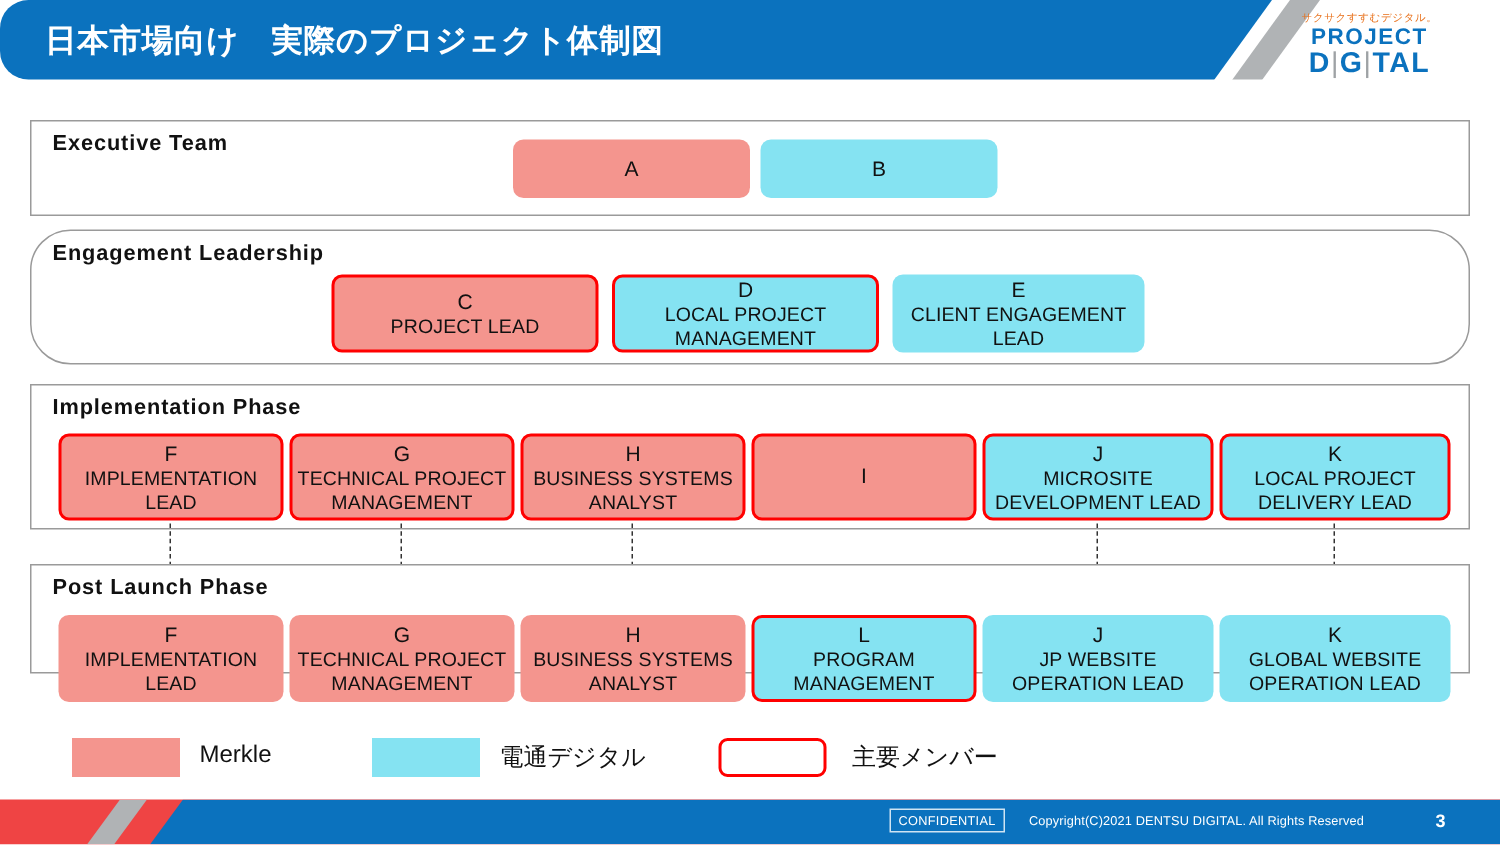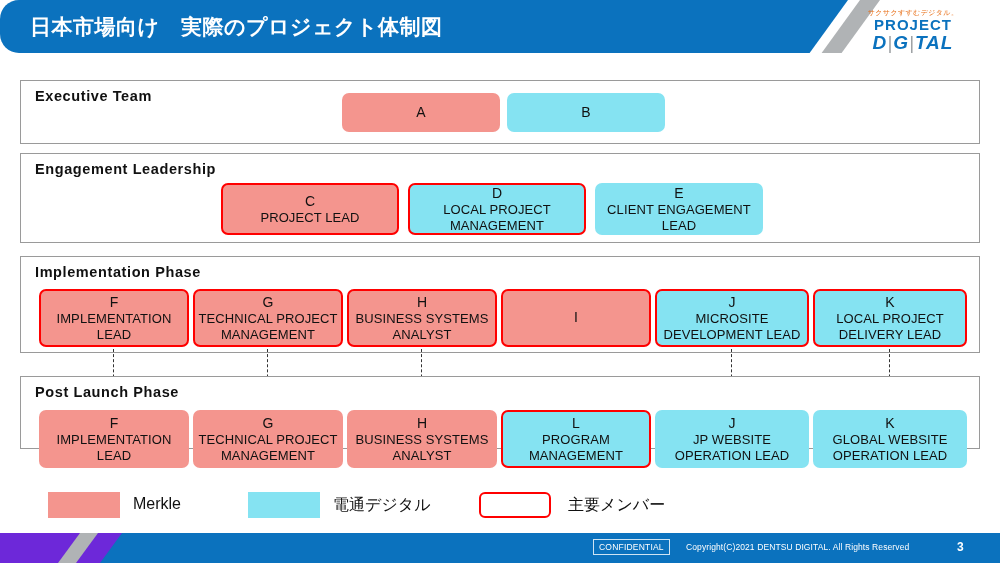--- a/index.html
+++ b/index.html
@@ -17,21 +17,21 @@
   .header-band{position:absolute;left:0;top:0;height:58px;width:848px;background:#0B72BE;
     clip-path:polygon(0 0, 848px 0, 806px 58px, 0 58px);}
   .header-stripe{position:absolute;left:0;top:0;height:58px;width:880px;
     background:#b0b3b5;
     clip-path:polygon(860px 0, 880px 0, 838px 58px, 818px 58px);}
   .header-title{position:absolute;left:30px;top:13px;font-size:21px;font-weight:bold;color:#ffffff;letter-spacing:.5px;}
 
   .logo{position:absolute;right:22px;top:8px;text-align:center;width:130px;}
   .logo-kana{font-size:7px;color:#e8701a;letter-spacing:.4px;line-height:9px;white-space:nowrap;}
   .logo-dentsu{font-size:15px;font-weight:bold;color:#0B72BE;letter-spacing:1px;line-height:16px;}
-  .logo-digital{font-size:19px;font-weight:bold;color:#0B72BE;letter-spacing:1px;line-height:20px;font-style:italic;}
+  .logo-digital{font-size:19px;font-weight:bold;color:#0B72BE;letter-spacing:1px;line-height:20px;}
   .logo-digital .bar{color:#9ea2a5;font-weight:normal;}
 
   
   .panel{position:absolute;border:1px solid #9a9a9a;background:#ffffff;box-sizing:border-box;}
   .panel-title{position:absolute;left:14px;top:7px;font-size:14.5px;font-weight:bold;color:#111;letter-spacing:.6px;white-space:nowrap;}
 
   
   .box{position:absolute;box-sizing:border-box;border-radius:7px;
     display:flex;flex-direction:column;align-items:center;justify-content:center;
     text-align:center;line-height:1.18;}
@@ -47,21 +47,21 @@
 
   
   .legend{position:absolute;left:0;top:485px;width:1000px;height:42px;}
   .sw{position:absolute;width:72px;height:26px;top:7px;}
   .sw.pink{background:#F4958E;}
   .sw.cyan{background:#85E3F2;}
   .sw.outline{background:#ffffff;border:2.5px solid #FF0000;border-radius:6px;box-sizing:border-box;}
   .lg-label{position:absolute;top:10px;font-size:16px;color:#111;white-space:nowrap;}
 
   
-  .footer{position:absolute;left:0;top:533px;width:1000px;height:30px;overflow:hidden;background:#6d28d9;}
+  .footer{position:absolute;left:0;top:533px;width:1000px;height:30px;overflow:hidden;background:#ef4444;}
   .footer-band{position:absolute;right:0;top:0;height:30px;width:900px;background:#0B72BE;
     clip-path:polygon(22px 0, 900px 0, 900px 30px, 0 30px);}
   .footer-stripe{position:absolute;left:0;top:0;height:30px;width:130px;background:#b0b3b5;
     clip-path:polygon(80px 0, 98px 0, 76px 30px, 58px 30px);}
   .conf{position:absolute;left:593px;top:6px;border:1px solid #cfe4f3;color:#ffffff;font-size:8.5px;padding:2px 5px;letter-spacing:.2px;}
   .copy{position:absolute;left:686px;top:9px;color:#ffffff;font-size:8.5px;letter-spacing:.1px;white-space:nowrap;}
   .pageno{position:absolute;left:957px;top:7px;color:#ffffff;font-size:12px;font-weight:bold;}
 </style>
 </head>
 <body>
@@ -83,21 +83,21 @@
   <div class="panel" style="left:20px;top:80px;width:960px;height:64px;">
     <div class="panel-title">Executive Team</div>
   </div>
   <div class="box pink" style="left:342px;top:93px;width:158px;height:39px;">
     <span class="code">A</span>
   </div>
   <div class="box cyan" style="left:507px;top:93px;width:158px;height:39px;">
     <span class="code">B</span>
   </div>
 
-  <div class="panel" style="left:20px;top:153px;width:960px;height:90px;">
+  <div class="panel" style="left:20px;top:153px;width:960px;height:90px;border-radius:27px;">
     <div class="panel-title">Engagement Leadership</div>
   </div>
   <div class="box pink keymem" style="left:221px;top:183px;width:178px;height:52px;">
     <span class="code">C</span>
     <span class="role">PROJECT LEAD</span>
   </div>
   <div class="box cyan keymem" style="left:408px;top:183px;width:178px;height:52px;">
     <span class="code">D</span>
     <span class="role">LOCAL PROJECT MANAGEMENT</span>
   </div>

